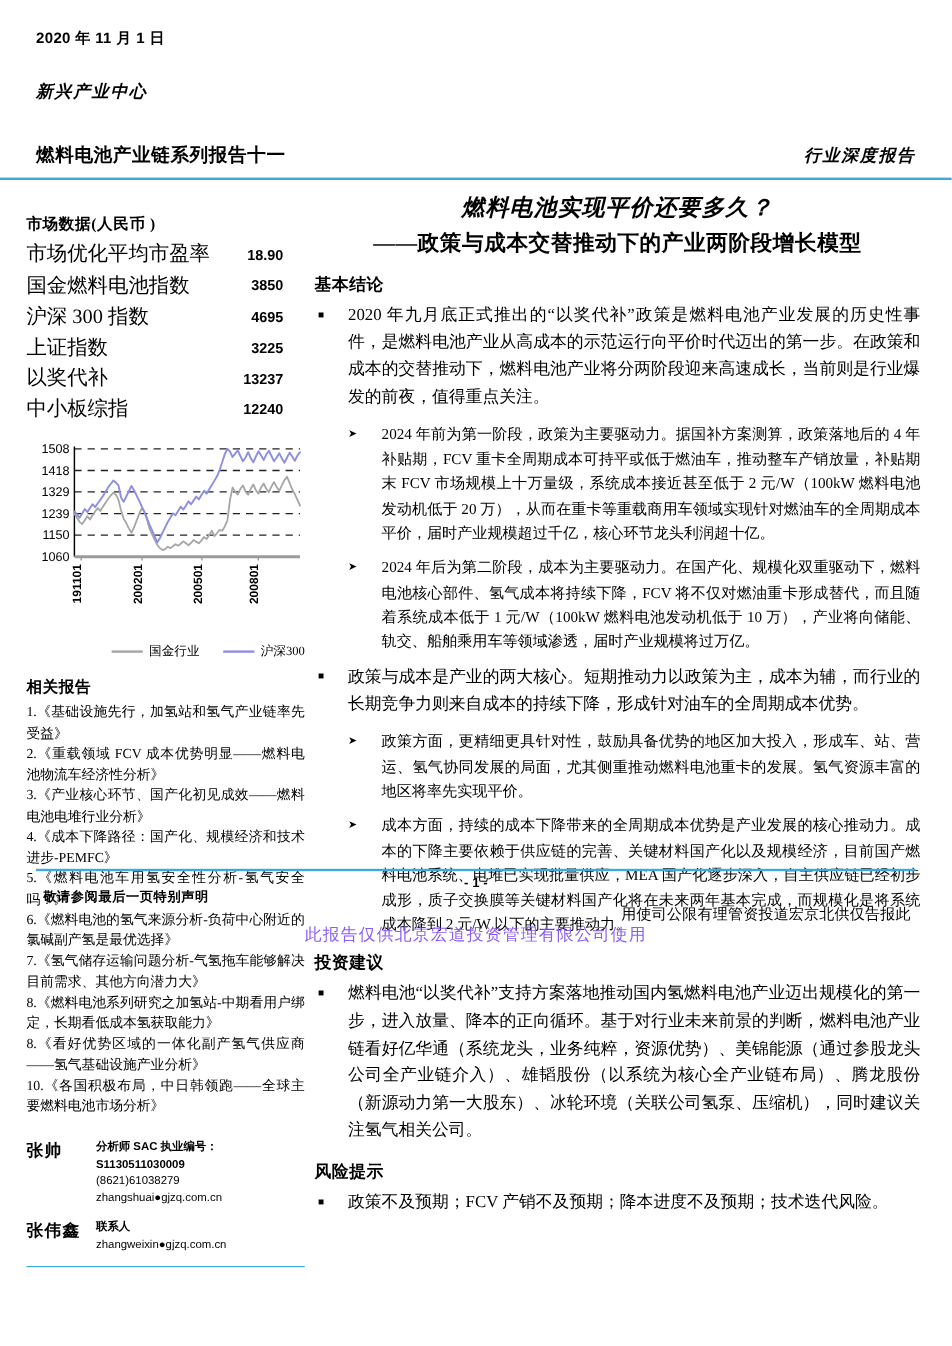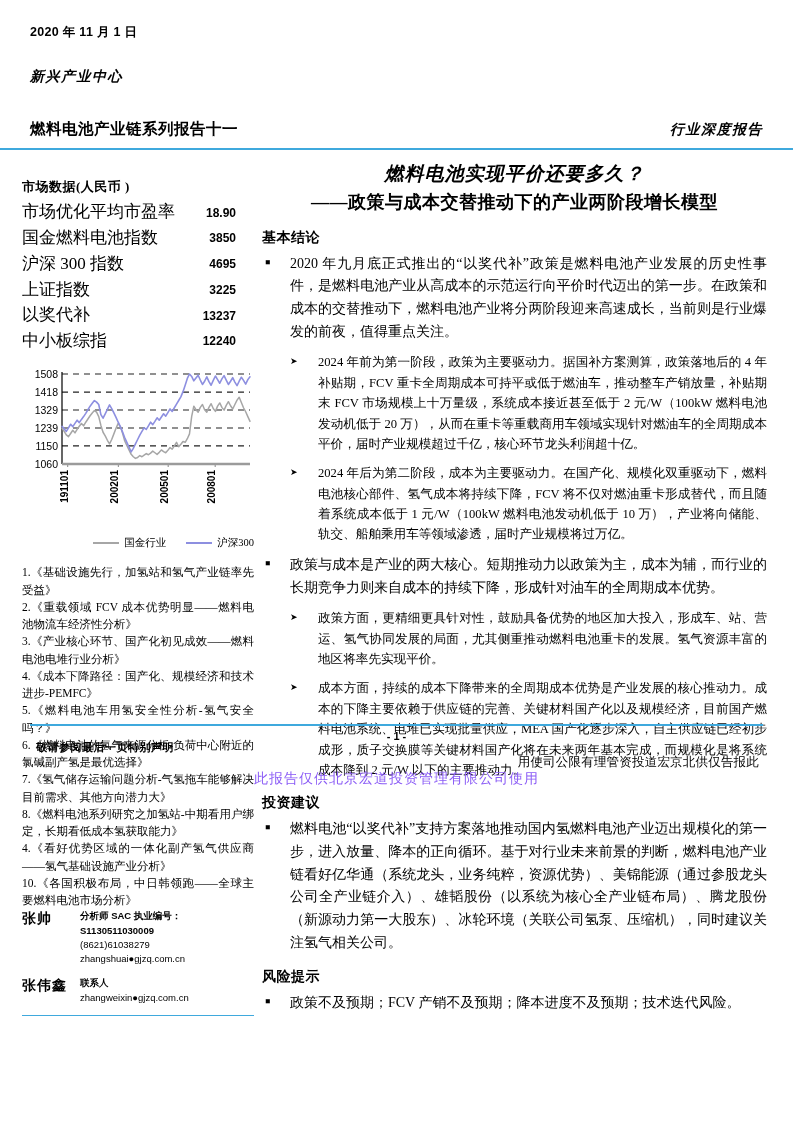--- a/index.html
+++ b/index.html
@@ -108,21 +108,21 @@
 
   
   .related { margin-top: 14px; }
   .related ol { margin: 0; padding: 0; list-style: none; }
   .related li {
     font-size: 11.5px; line-height: 1.5; margin-bottom: 0px;
     text-align: justify;
   }
 
   
-  .analysts { }
+  .analysts { margin-top: 18px; }
   .an-row { display: flex; align-items: flex-start; margin-bottom: 10px; }
   .an-name {
     width: 58px; flex: none; font-size: 14px; font-weight: bold;
     letter-spacing: 1px; padding-top: 1px;
   }
   .an-info { font-family: "Liberation Sans", sans-serif; font-size: 9.5px; line-height: 1.5; }
   .an-info .role { font-weight: bold; }
   .an-line-blue { height: 1px; background: #3fa9dd; margin-top: 4px; }
 
   
@@ -265,30 +265,31 @@
           <span class="swatch" id="sw0" style="background: rgb(166, 166, 166);"></span>
           <span>国金行业</span>
         </span>
         <span class="item">
           <span class="swatch" id="sw1" style="background: rgb(141, 143, 224);"></span>
           <span>沪深300</span>
         </span>
       </div>
 
       <div class="related">
+        <div class="sec-title">相关报告</div>
         <ol>
           <li>1.《基础设施先行，加氢站和氢气产业链率先受益》</li>
           <li>2.《重载领域 FCV 成本优势明显——燃料电池物流车经济性分析》</li>
           <li>3.《产业核心环节、国产化初见成效——燃料电池电堆行业分析》</li>
           <li>4.《成本下降路径：国产化、规模经济和技术进步-PEMFC》</li>
           <li>5.《燃料电池车用氢安全性分析-氢气安全吗？》</li>
           <li>6.《燃料电池的氢气来源分析-负荷中心附近的氯碱副产氢是最优选择》</li>
           <li>7.《氢气储存运输问题分析-气氢拖车能够解决目前需求、其他方向潜力大》</li>
           <li>8.《燃料电池系列研究之加氢站-中期看用户绑定，长期看低成本氢获取能力》</li>
-          <li>4.《看好优势区域的一体化副产氢气供应商——氢气基础设施产业分析》</li>
+          <li>8.《看好优势区域的一体化副产氢气供应商——氢气基础设施产业分析》</li>
           <li>10.《各国积极布局，中日韩领跑——全球主要燃料电池市场分析》</li>
         </ol>
       </div>
 
       <div class="analysts">
         <div class="an-row">
           <div class="an-name">张帅</div>
           <div class="an-info">
             <div class="role">分析师 SAC 执业编号：S1130511030009</div>
             <div>(8621)61038279</div>

